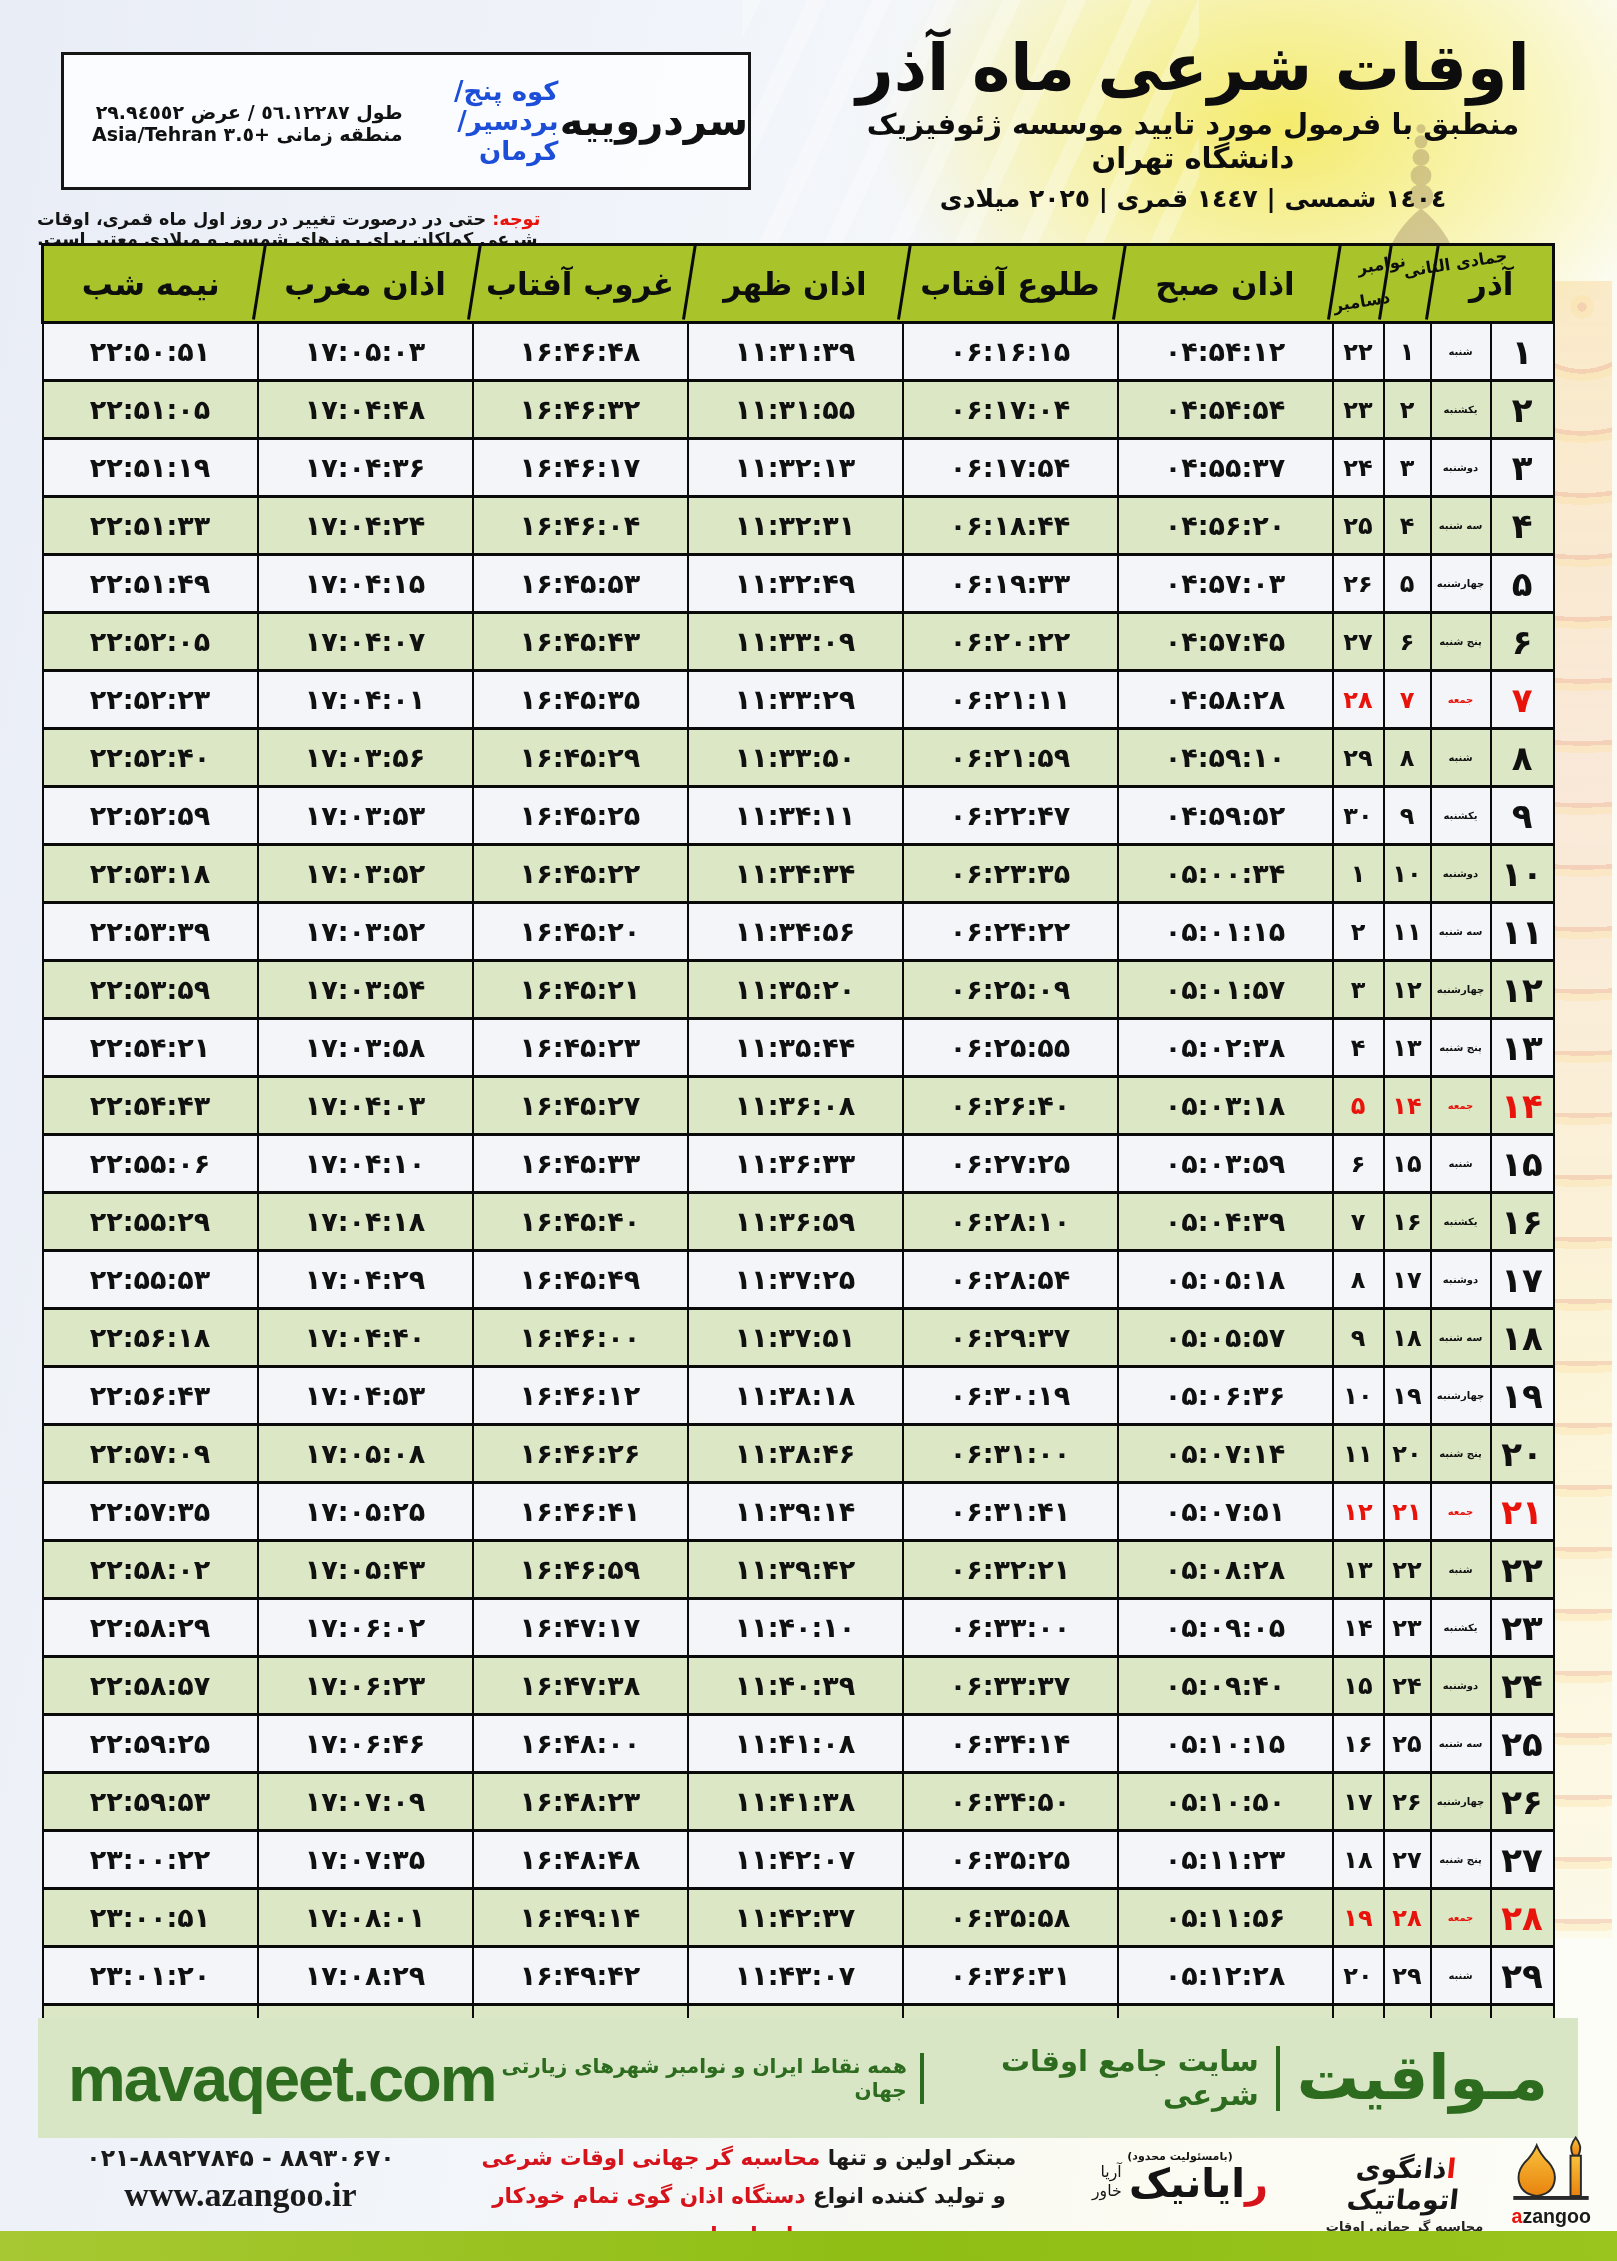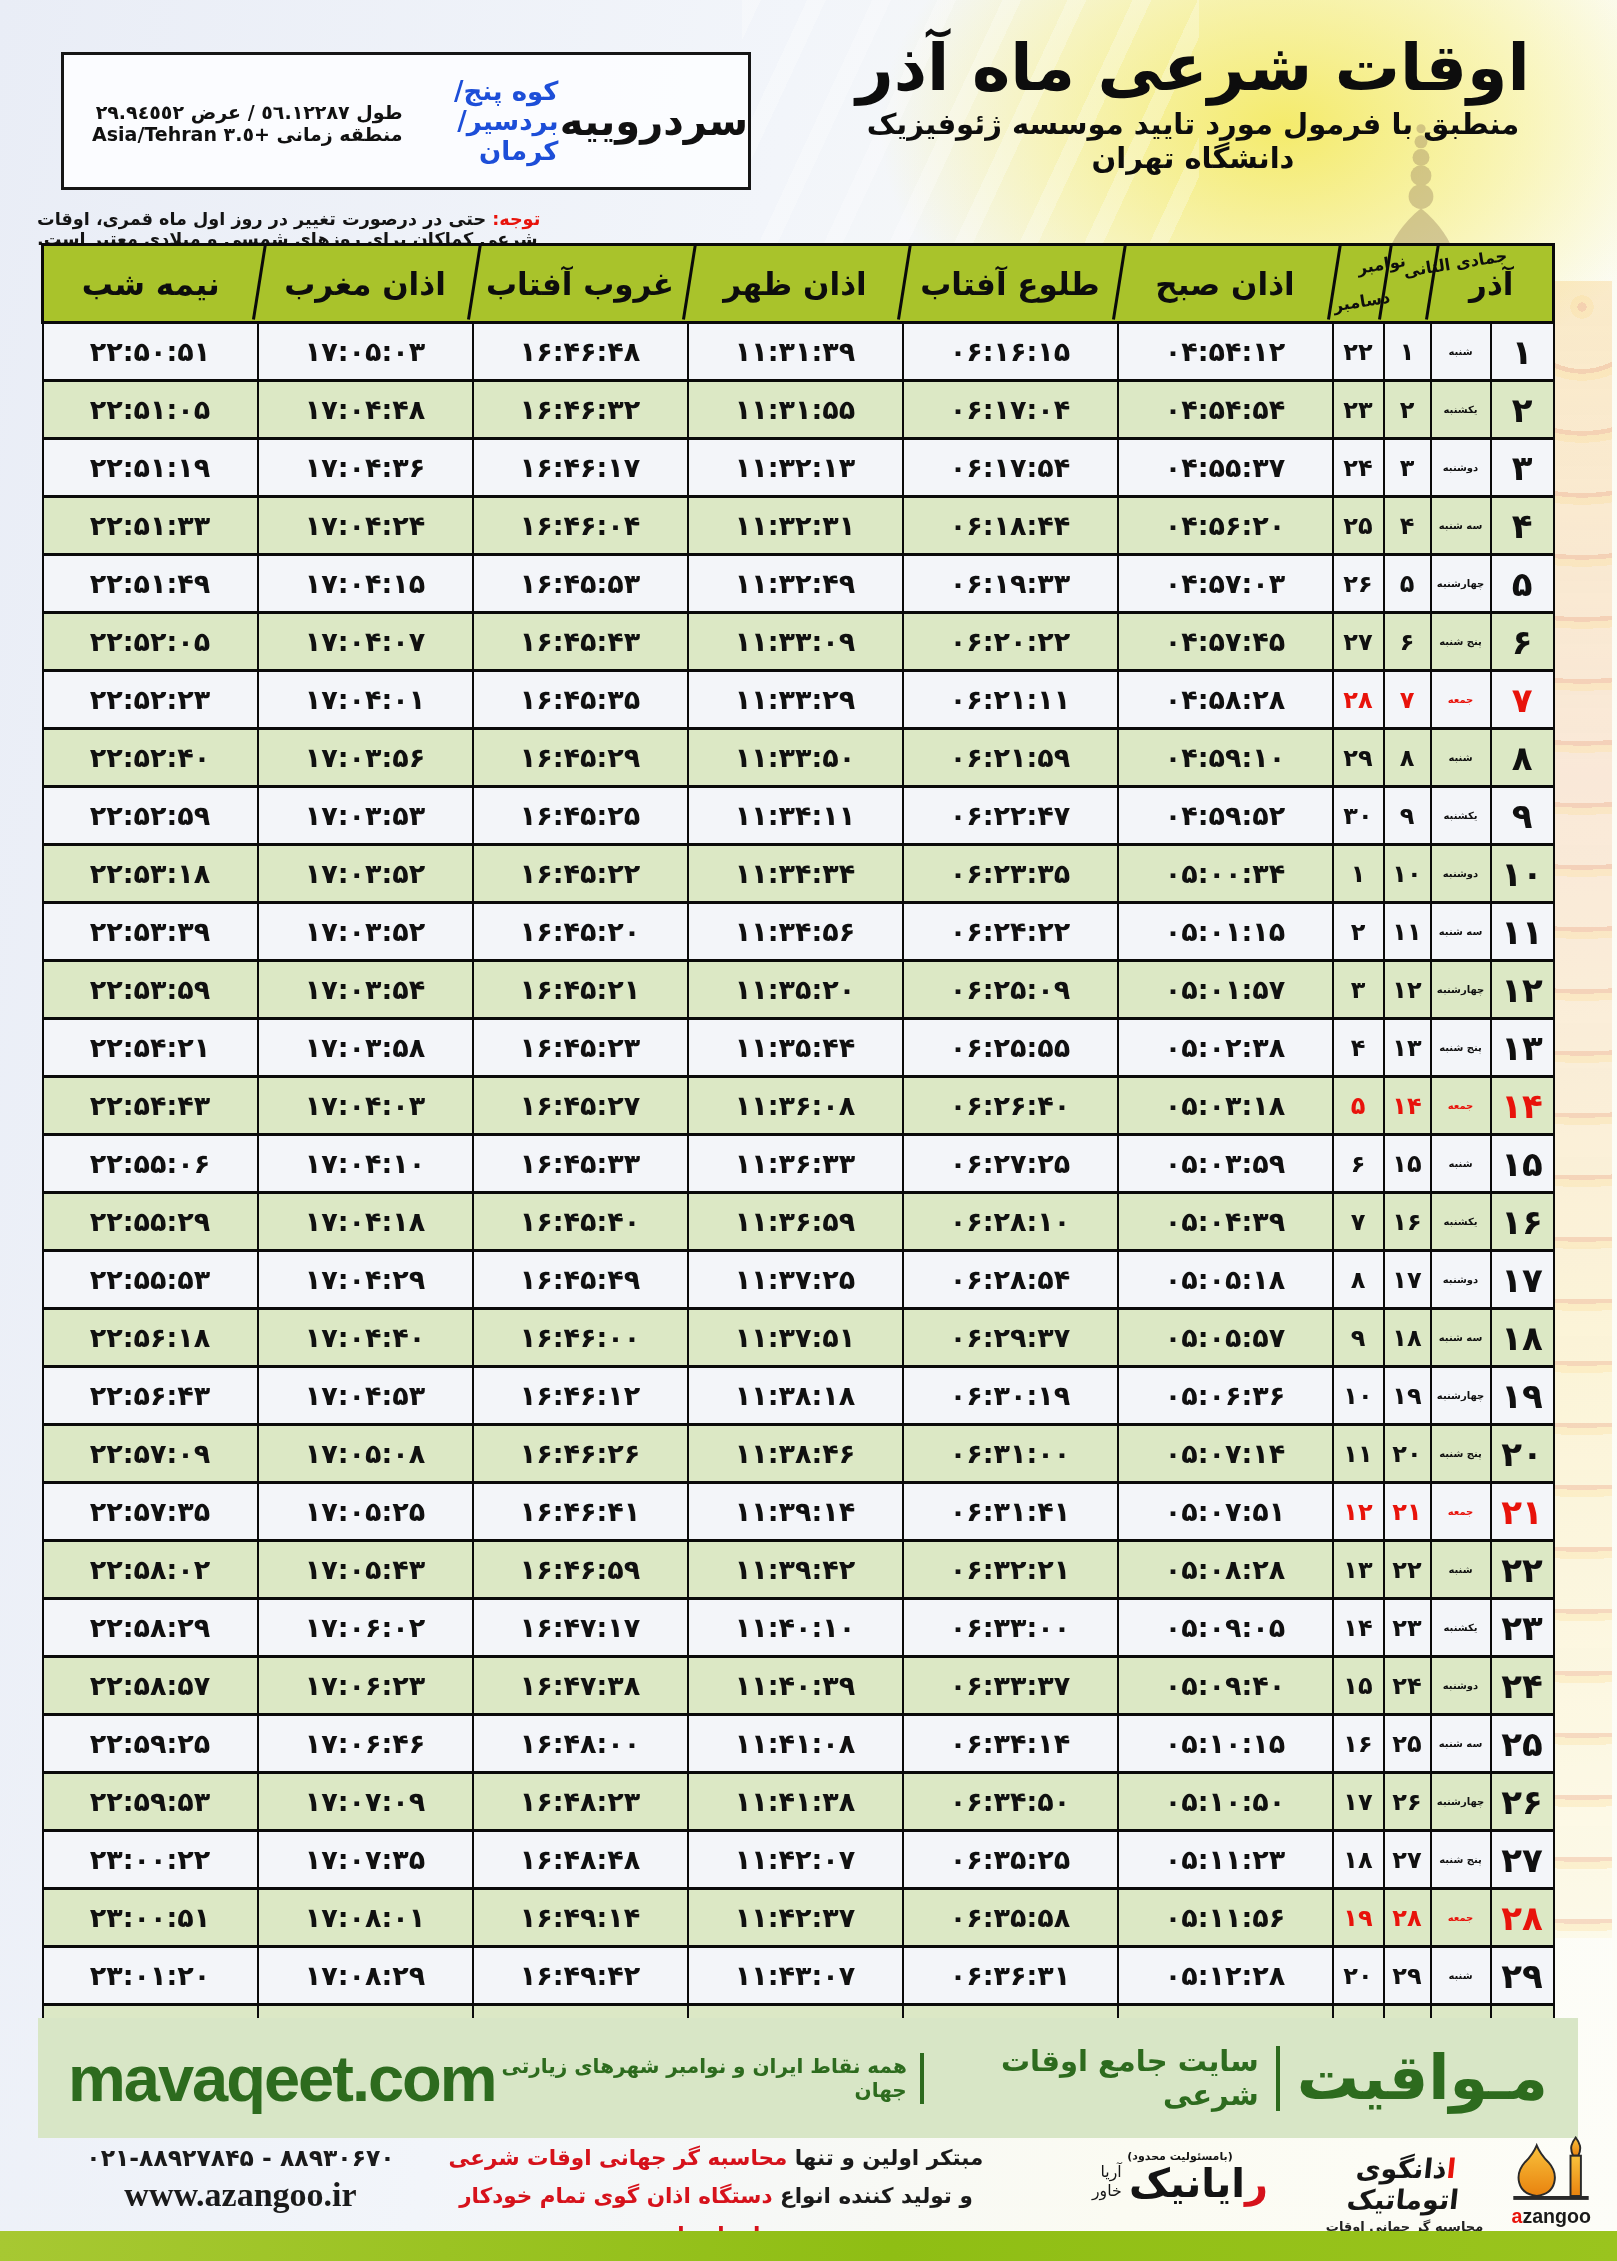--- a/index.html
+++ b/index.html
@@ -65,21 +65,21 @@
   .vbar.small{height:51px;margin:0 13px;}
   .site-desc{font-size:29px;font-weight:bold;}
   .coverage{font-size:20px;font-weight:bold;}
   .brand-en{font-family:"Liberation Sans", sans-serif;font-size:65px;font-weight:bold;letter-spacing:-2px;margin-right:auto;direction:ltr;}
 
   
   .bottom-row{position:absolute;left:0;top:2132px;width:1419px;height:104px;padding-left:20px;}
   .phones-block{position:absolute;left:59px;top:11.7px;width:365px;text-align:center;}
   .phones{font-size:23.5px;font-weight:900;color:#1a1a1a;direction:ltr;}
   .website{font-family:"Liberation Serif", serif;font-size:34px;font-weight:bold;color:#1a1a1a;margin-top:3.9px;direction:ltr;}
-  .promo-block{position:absolute;left:430px;top:6.5px;width:574px;text-align:center;direction:rtl;color:#1a1a1a;}
+  .promo-block{position:absolute;left:463px;top:6.5px;width:574px;text-align:center;direction:rtl;color:#1a1a1a;}
   .promo-line{font-size:21.5px;font-weight:bold;line-height:1.8;}
   .promo-red{color:#d6121b;}
   .rayanik-block{position:absolute;left:1070px;top:18px;width:222px;direction:rtl;text-align:center;color:#141414;}
   .rayanik-note{font-size:11px;font-weight:bold;}
   .rayanik-main{font-size:40px;font-weight:900;line-height:1;display:inline-block;}
   .rayanik-main .red{color:#d6121b;}
   .rayanik-side{display:inline-block;vertical-align:top;font-size:15.7px;font-weight:normal;line-height:1.2;margin-right:3.9px;text-align:right;}
   .azangoo-block{position:absolute;left:1305px;top:3.9px;width:287px;direction:rtl;}
   .az-flex{display:flex;align-items:flex-start;gap:6.5px;direction:rtl;}
   .az-icon-col{text-align:center;}
@@ -118,20 +118,21 @@
 
   <div class="location-box">
     <div class="loc-name">سردروییه</div>
     <div class="loc-region">کوه پنج/بردسیر/کرمان</div>
     <div class="loc-coords">طول ٥٦.١٢٢٨٧ / عرض ٢٩.٩٤٥٥٢ منطقه زمانی ‎+٣.٥ Asia/Tehran</div>
   </div>
 
   <div class="title-block">
     <div class="main-title">اوقات شرعی ماه آذر</div>
     <div class="sub-title">منطبق با فرمول مورد تایید موسسه ژئوفیزیک دانشگاه تهران</div>
+    <div class="calendars">١٤٠٤ شمسی | ١٤٤٧ قمری | ٢٠٢٥ میلادی</div>
   </div>
 
   <div class="notice"><span class="notice-label">توجه:</span><span> حتی در درصورت تغییر در روز اول ماه قمری، اوقات شرعی کماکان برای روزهای شمسی و میلادی معتبر است.</span></div>
 
   <table class="timetable">
     <colgroup>
       <col class="c1">
         <col class="c2">
         <col class="c3">
         <col class="c4">

